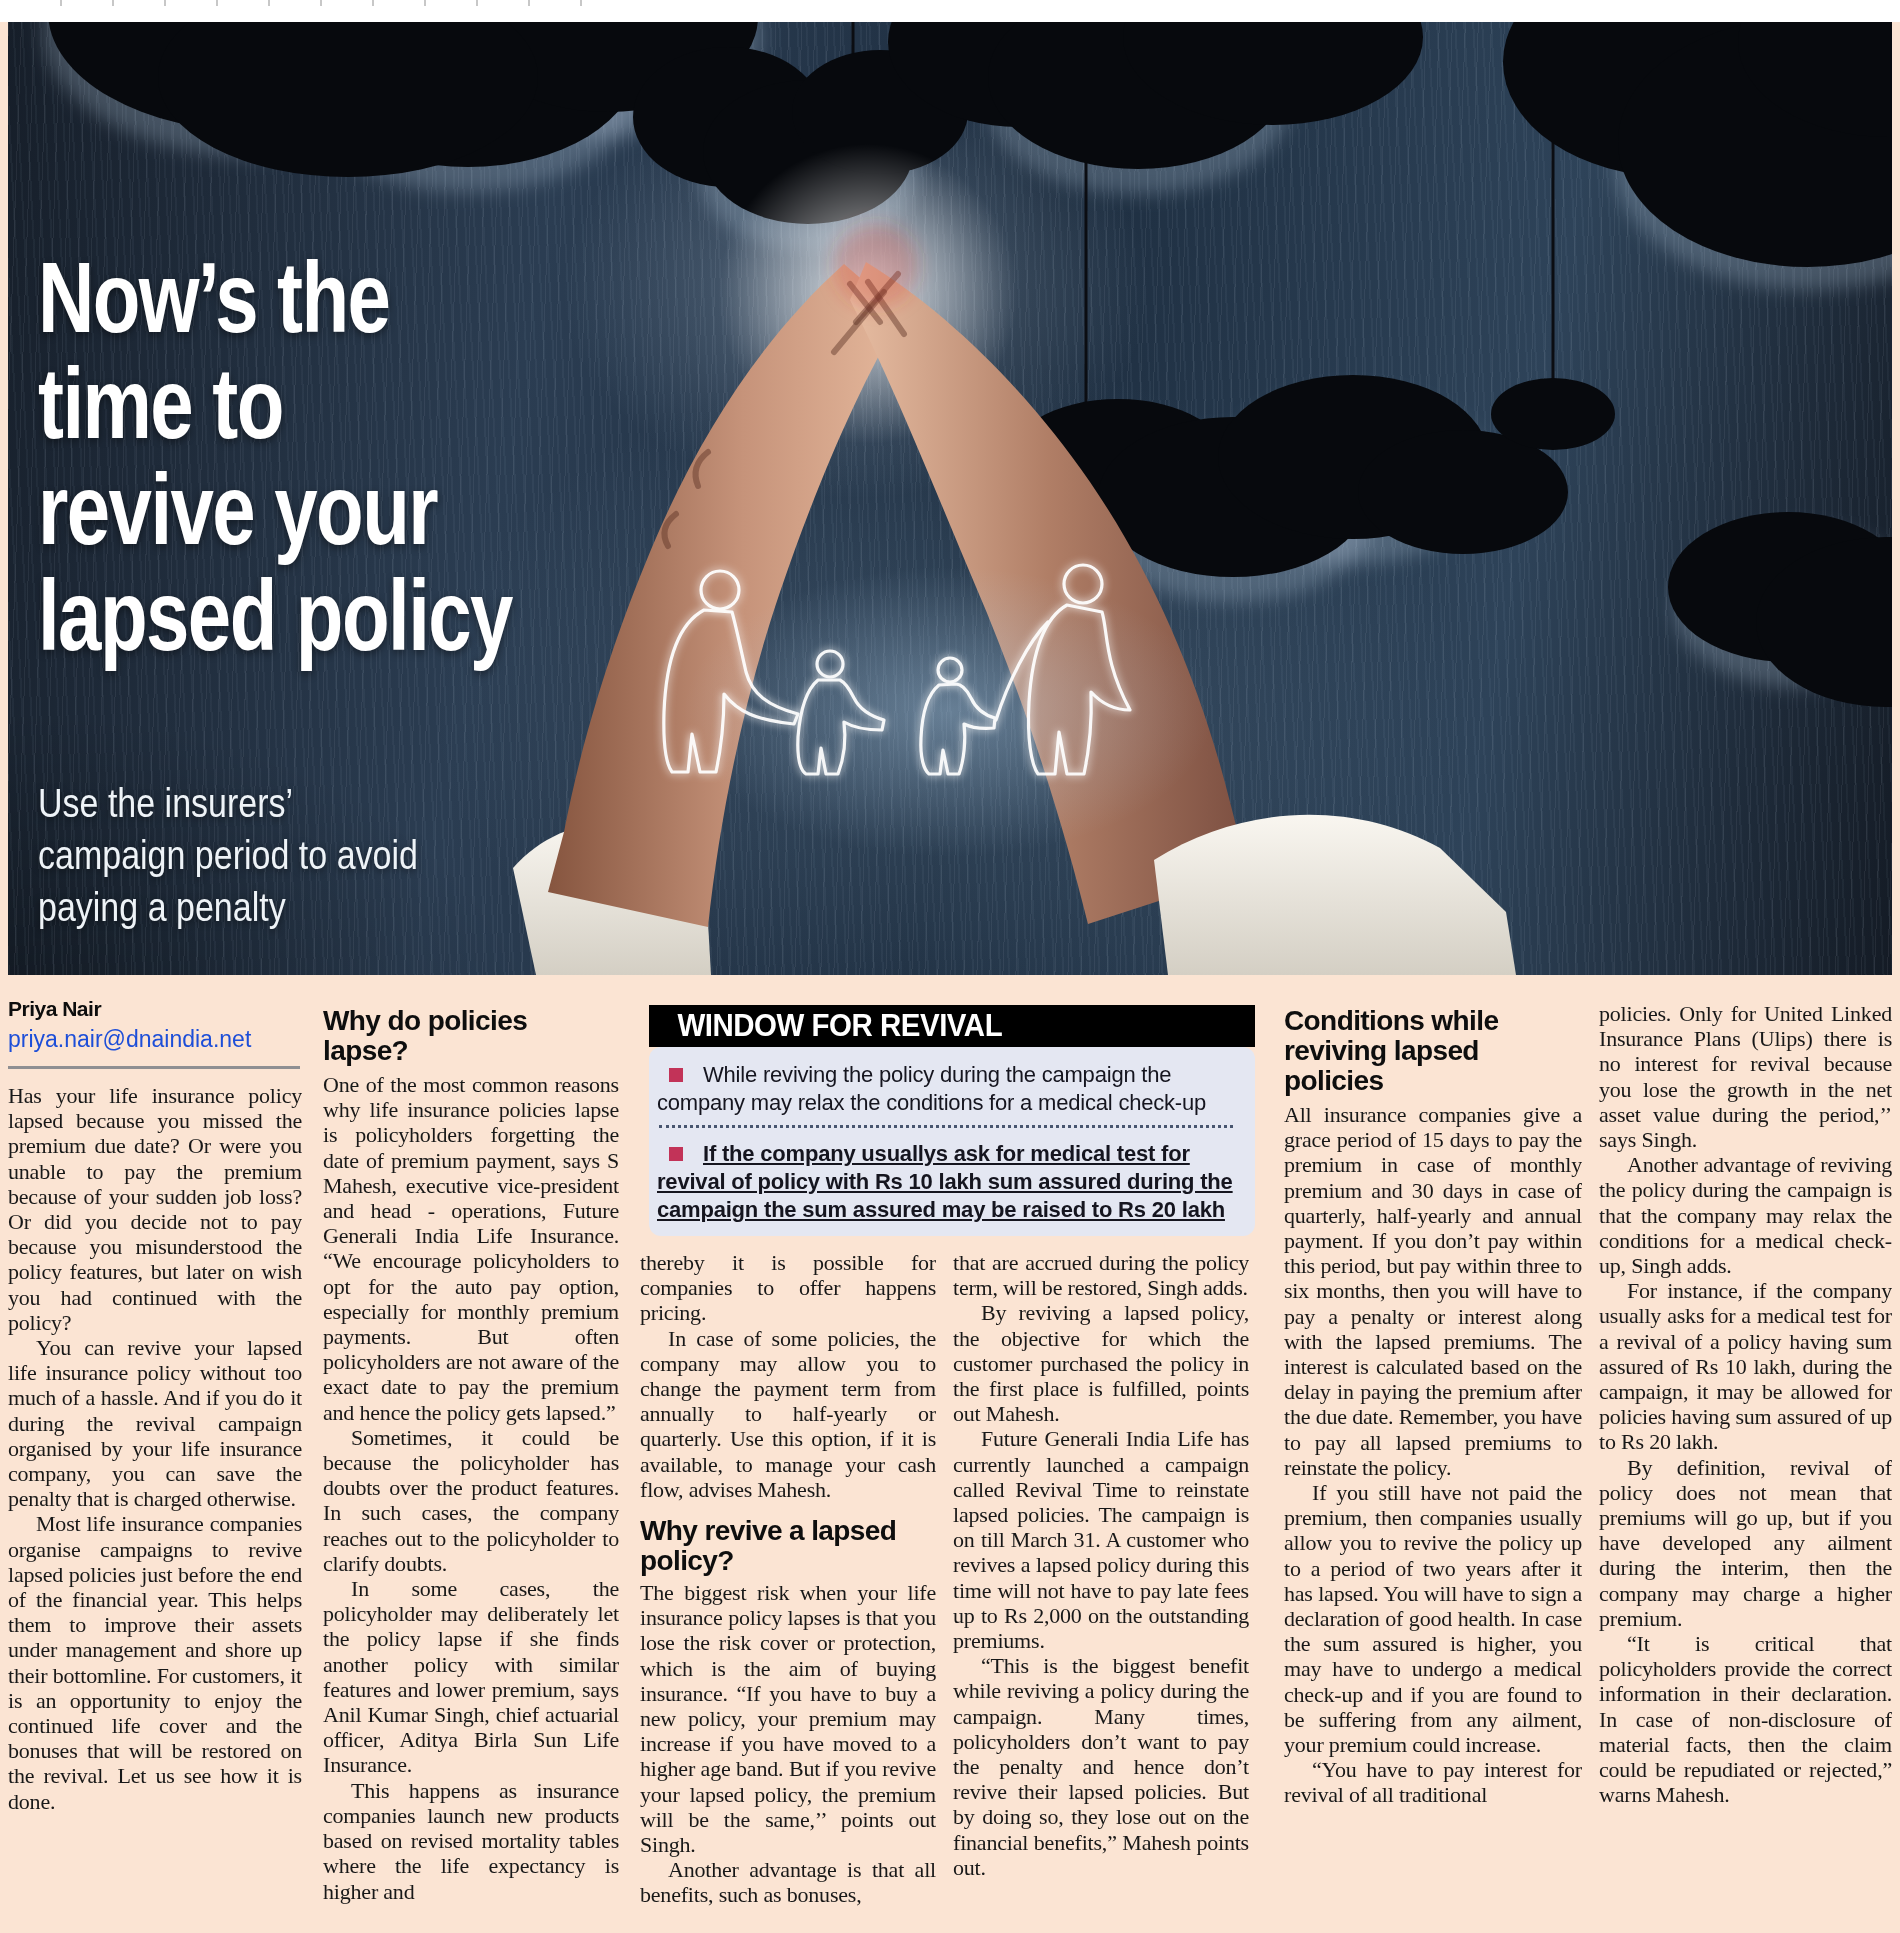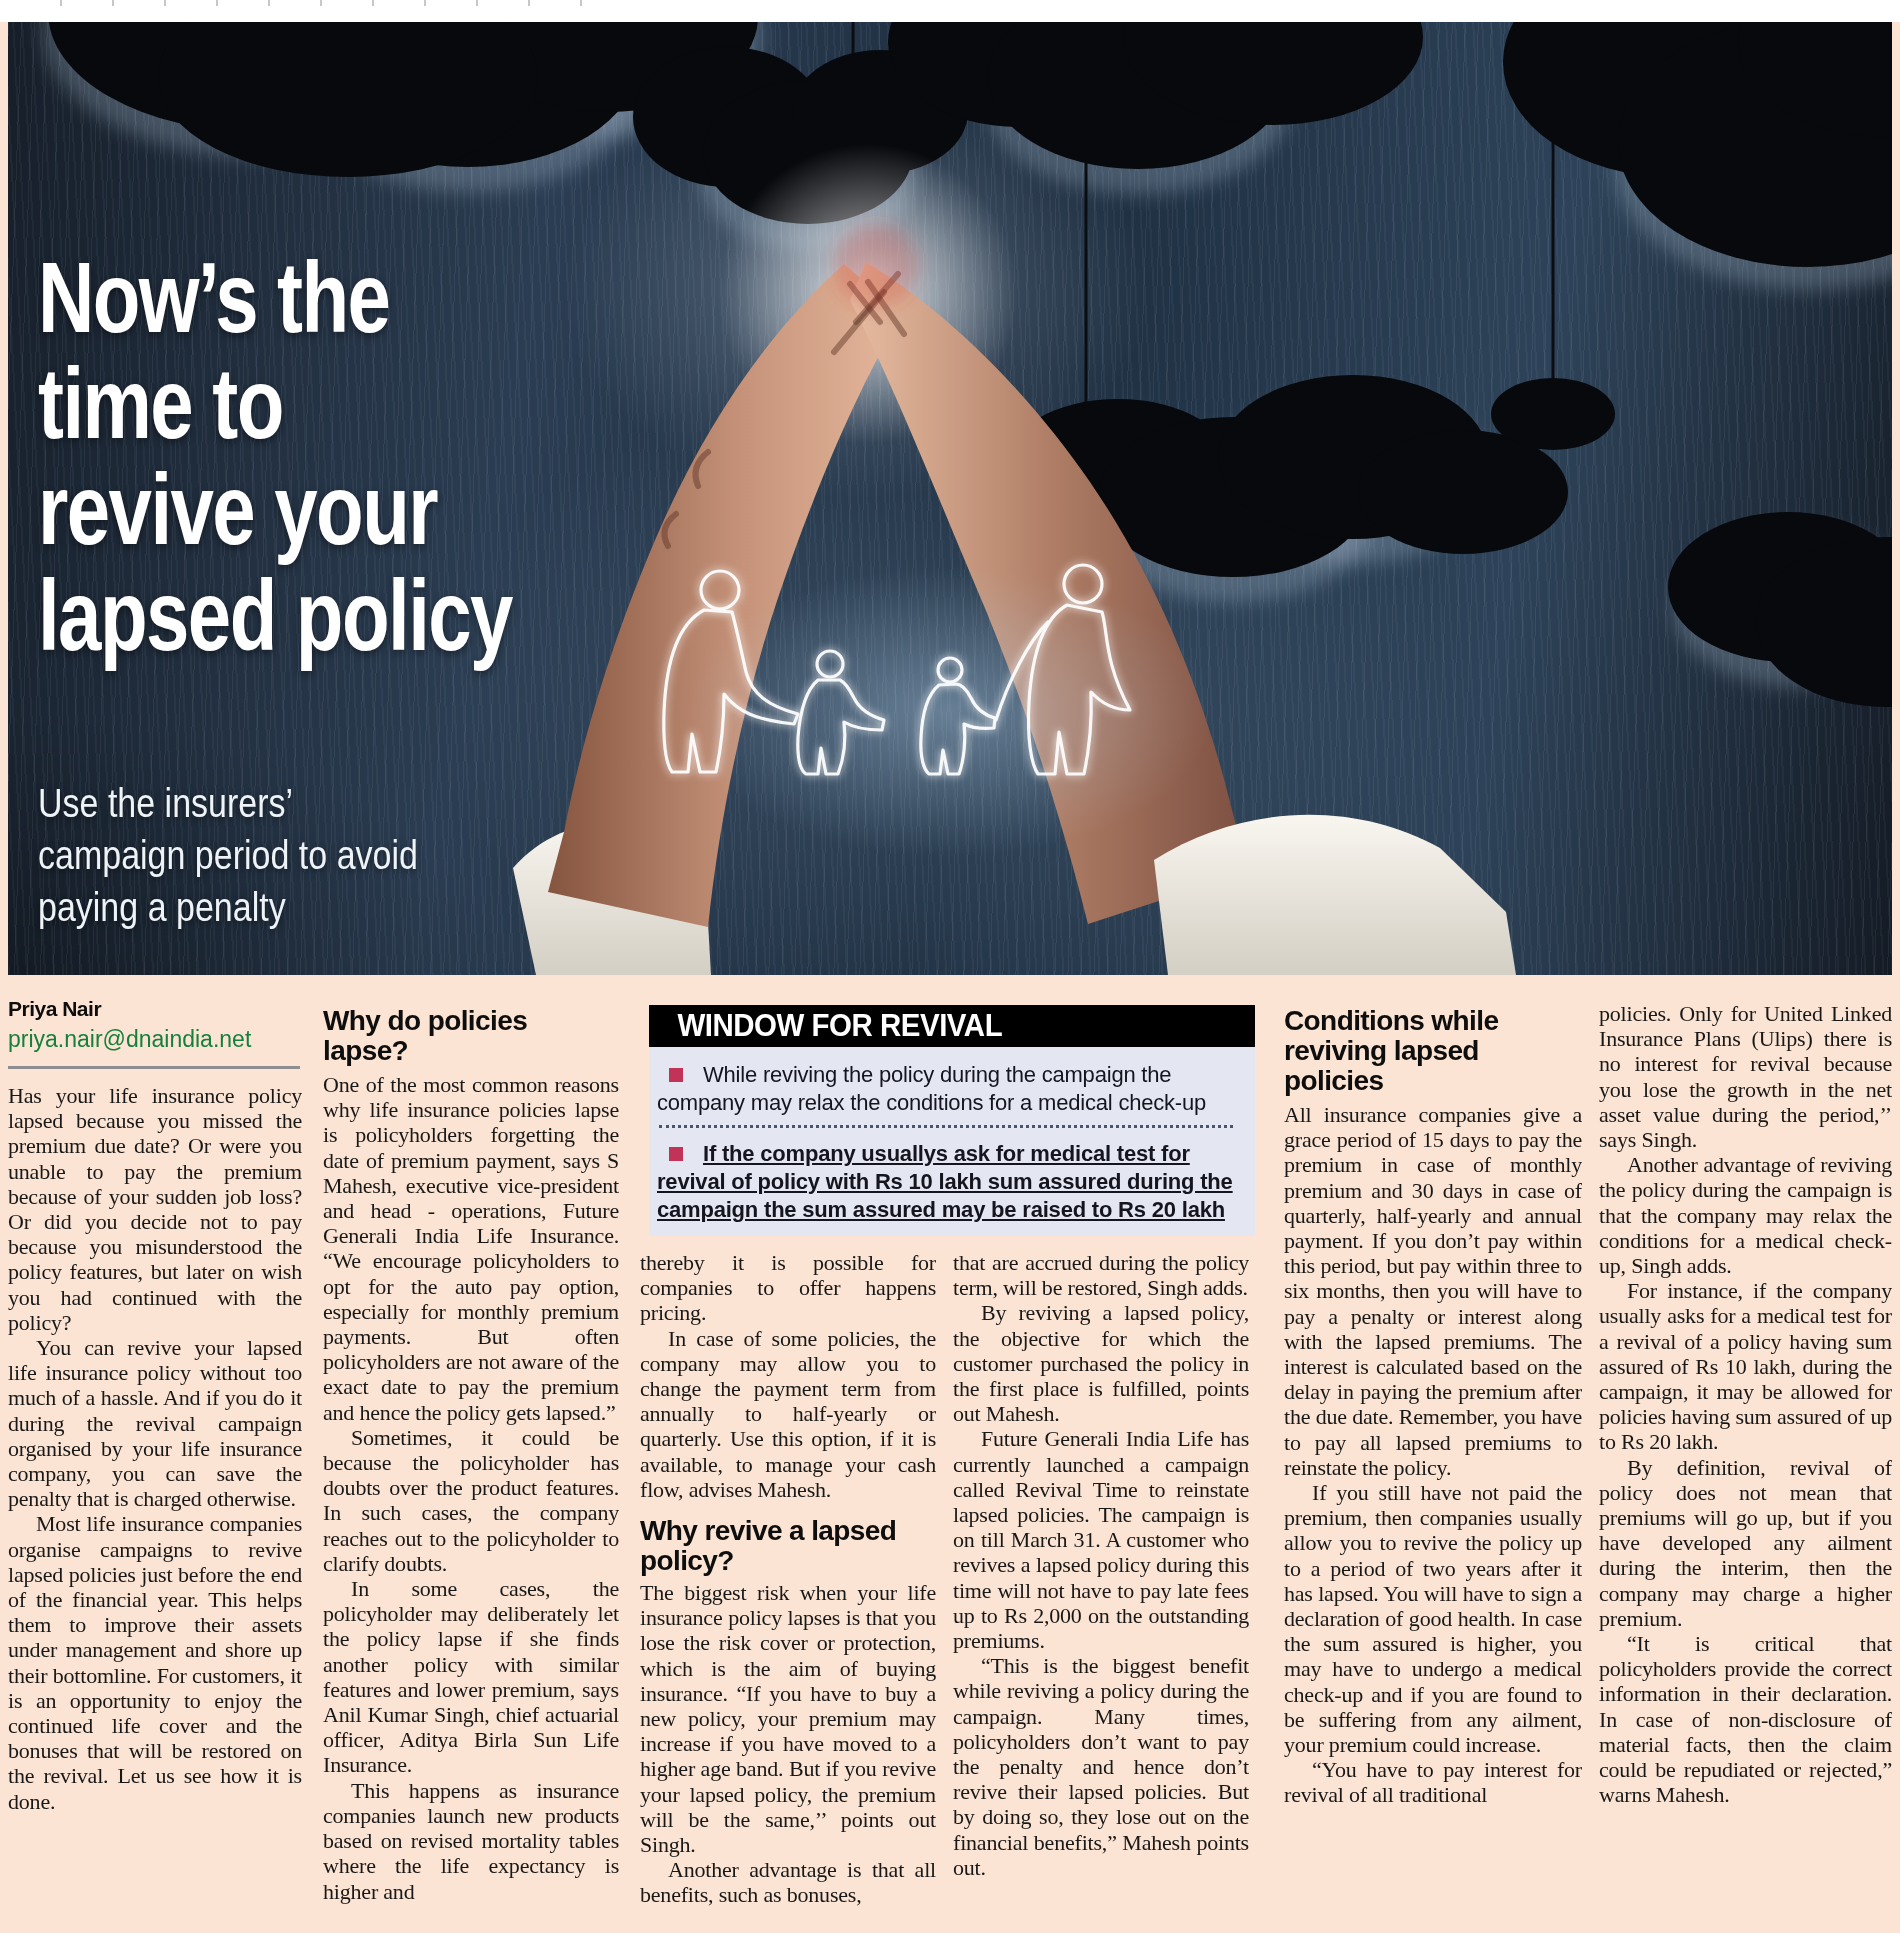--- a/index.html
+++ b/index.html
@@ -45,30 +45,30 @@
   #col-0{left:8px;top:993px;height:940px;width:294px;}
   #col-1{left:323px;top:1006px;height:927px;}
   #col-2{left:640px;top:1250px;height:683px;}
   #col-3{left:953px;top:1250px;height:683px;}
   #col-4{left:1284px;top:1006px;height:927px;width:298px;}
   #col-5{left:1599px;top:1001px;height:932px;width:293px;}
 
   
   #byline-name{font-family:"Liberation Sans",sans-serif;font-weight:bold;font-size:21px;line-height:32px;
     letter-spacing:-.5px;color:#0d0d0d;}
-  #byline-email{font-family:"Liberation Sans",sans-serif;font-size:23px;line-height:28px;color:#15803d;}
+  #byline-email{font-family:"Liberation Sans",sans-serif;font-size:23px;line-height:28px;color:#1d4ed8;}
   #byline-rule{width:292px;height:3px;background:#8f8f92;margin:13px 0 14px 0;}
 
   
   #infobox{position:absolute;left:649px;top:1005px;width:606px;z-index:4;}
   #infobox .bar{height:42px;background:var(--box-bar-bg,#000);display:flex;align-items:center;}
   #infobox .bar span{color:var(--box-bar-text,#fff);font-family:"Liberation Sans",sans-serif;
     font-weight:bold;font-size:31px;letter-spacing:-.5px;padding-left:30px;
     transform:scaleX(.95);transform-origin:left center;white-space:nowrap;}
-  #infobox .boxbody{background:var(--box-bg,#e4e7f2);padding:14px 20px 12px 8px;}
+  #infobox .boxbody{background:var(--box-bg,#e4e7f2);padding:14px 20px 12px 8px;border-radius:12px;}
   #infobox .bullet{margin:0;font-family:"Liberation Sans",sans-serif;font-size:22px;line-height:28px;
     color:#15151f;letter-spacing:-.2px;text-indent:0;}
   #infobox .bullet.bold{font-weight:bold;text-decoration:underline;}
   #infobox .sq{display:inline-block;width:14px;height:14px;background:var(--bullet-color,#c23358);
     margin:0 20px 0 12px;}
   #infobox .dotsep{border:0;border-bottom:3px dotted #47556f;margin:8px 2px 12px 2px;}
 </style>
 </head>
 <body>
 

